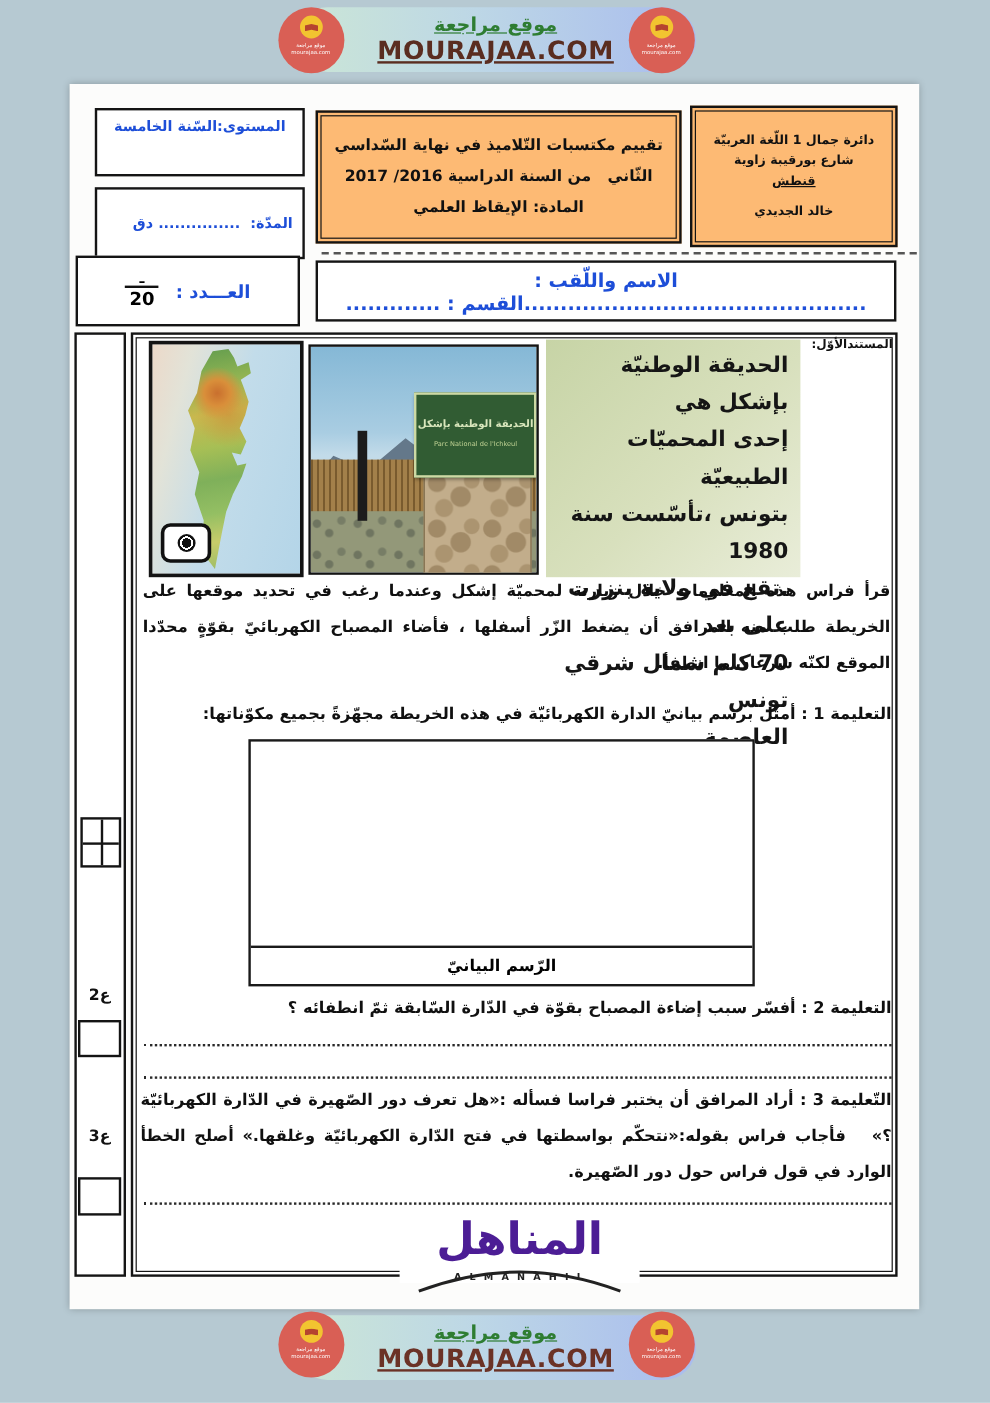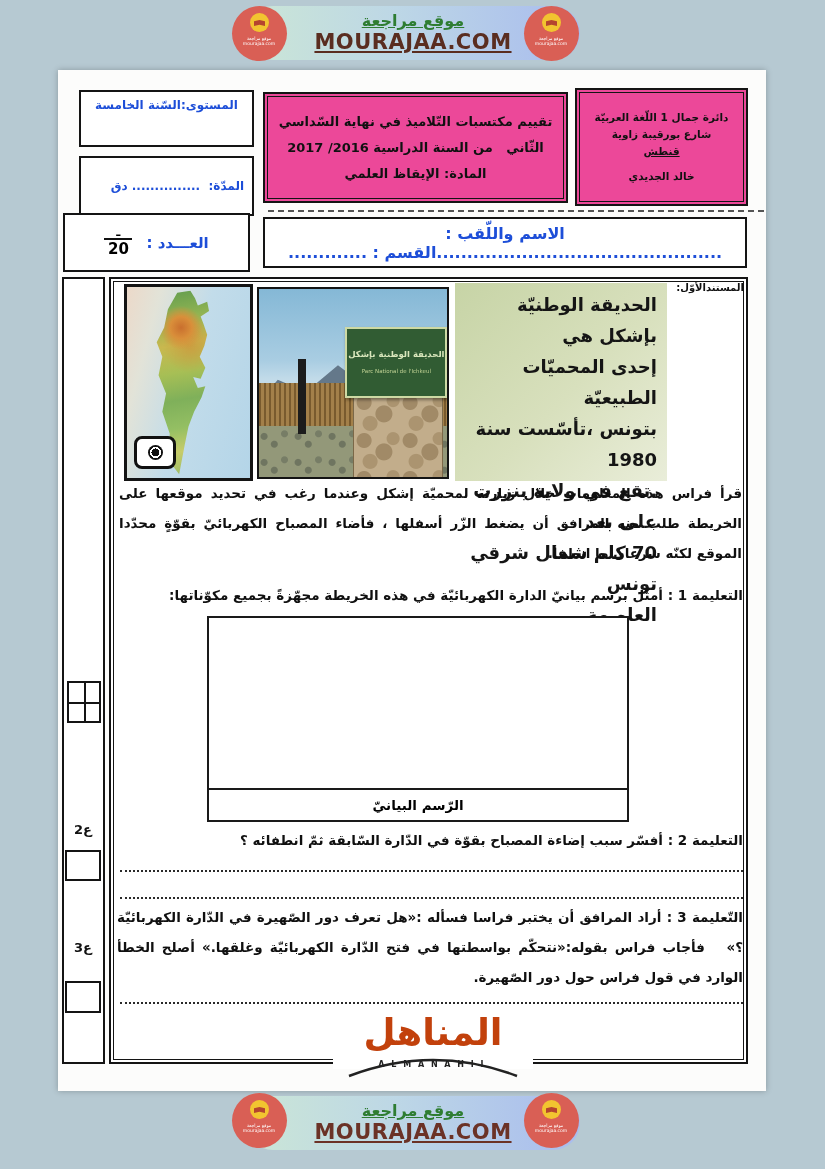--- a/index.html
+++ b/index.html
@@ -15,21 +15,21 @@
   .badge{width:55px;height:55px;border-radius:50%;background:#d95f55;
          display:flex;flex-direction:column;align-items:center;justify-content:flex-start;padding-top:7px;}
   .badge-yellow{width:19px;height:19px;border-radius:50%;background:#f2c430;position:relative;}
   .badge-book{position:absolute;left:4px;top:7px;width:11px;height:6px;background:#b5442f;
               clip-path:polygon(0 20%,50% 0,100% 20%,100% 100%,50% 80%,0 100%);}
   .badge-txt{color:#fff;font-size:5px;line-height:6px;text-align:center;margin-top:3px;transform:scale(.9);}
   
   .paper{left:58px;top:70px;width:708px;height:1021px;background:#fcfcfb;
          box-shadow:0 0 6px rgba(0,0,0,.25);}
   .box{border:2px solid #141414;background:#fff;}
-  .dbox{border:2px solid #141414;padding:2px;background:#ec4899;}
+  .dbox{border:2px solid #141414;padding:2px;background:#fdba74;}
   .dbox-in{border:1px solid #141414;width:100%;height:100%;box-sizing:border-box;
            display:flex;flex-direction:column;align-items:center;justify-content:center;}
   .rtl{direction:rtl;}
   .ws{white-space:pre-wrap;}
   .hline{font-weight:700;color:#1d4ed8;}
   .dots-sep{border-top:2px dashed #555;height:0;}
   .dotline{border-bottom:2px dotted #2a2a2a;height:0;}
   
   .title-line{font-size:13px;font-weight:700;line-height:26px;color:#111;text-align:center;}
   .school-line{font-size:10.5px;font-weight:700;line-height:17px;color:#111;text-align:center;}
@@ -86,21 +86,21 @@
   .mark{font-size:13px;font-weight:800;color:#111;text-align:center;width:42px;}
   .grid4{border:2px solid #141414;background:#fff;}
   .grid4 .h{position:absolute;left:0;right:0;top:50%;border-top:2px solid #141414;}
   .grid4 .v{position:absolute;top:0;bottom:0;left:50%;border-left:2px solid #141414;}
   
   .draw-box{border:2px solid #1a1a1a;background:#fff;}
   .draw-strip{position:absolute;left:0;right:0;bottom:0;height:30px;border-top:2px solid #1a1a1a;
               display:flex;align-items:center;justify-content:center;font-size:13.5px;font-weight:800;}
   
   .logo{display:flex;flex-direction:column;align-items:center;background:#fff;padding:0 10px;}
-  .logo-ar{font-size:37px;font-weight:900;color:#c2410c;line-height:38px;letter-spacing:1px;}
+  .logo-ar{font-size:37px;font-weight:900;color:#4c1d95;line-height:38px;letter-spacing:1px;}
   .logo-latin{font-size:8px;font-weight:700;letter-spacing:2px;color:#222;margin-top:-22px;}
   .doc-label{font-size:10px;font-weight:800;color:#111;}
 </style>
 </head>
 <body>
 
 <div class="abs pill" style="top:6px;">
   <div class="site-ar">موقع مراجعة</div>
   <div class="site-url">MOURAJAA.COM</div>
 </div>

